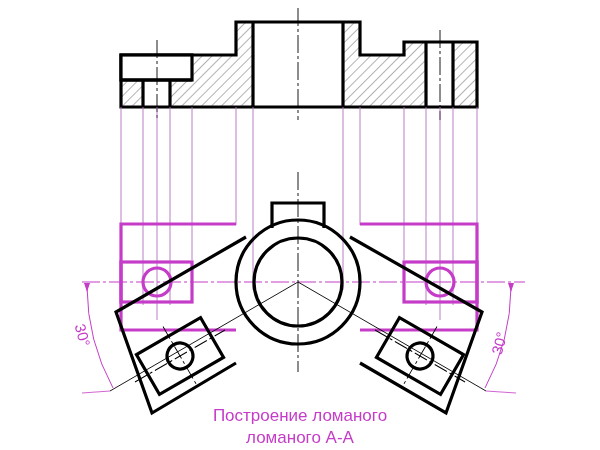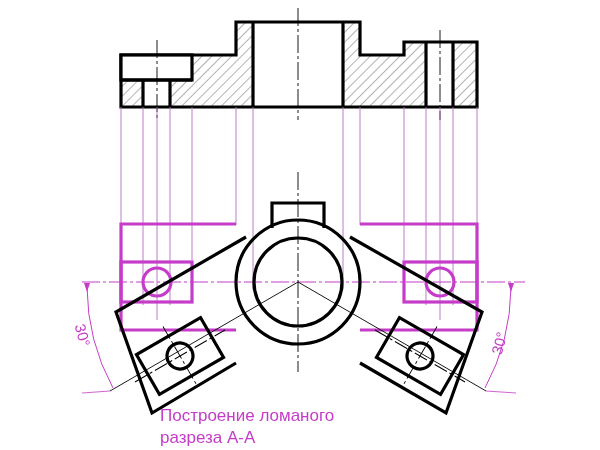--- a/index.html
+++ b/index.html
@@ -1,18 +1,18 @@
 <!DOCTYPE html>
 <html><head>
 <meta charset="utf-8">
 <style>
   html,body{margin:0;padding:0;background:#fff;}
   #canvas{position:relative;width:600px;height:450px;overflow:hidden;background:#fff;}
   svg{position:absolute;left:0;top:0;}
-  .caption{position:absolute;left:160px;width:280px;color:#c53cc8;
+  .caption{position:absolute;left:160px;width:280px;text-align:center;color:#c53cc8;
     font-family:"Liberation Sans",sans-serif;font-size:17px;line-height:21px;}
   .angle{position:absolute;color:#c53cc8;font-family:"Liberation Sans",sans-serif;font-size:15px;}
 </style>
 </head>
 <body>
 
 <div id="canvas">
 <svg width="600" height="450" viewBox="0 0 600 450">
   <defs>
     <pattern id="hatch" patternUnits="userSpaceOnUse" width="7" height="7" patternTransform="rotate(45)">
@@ -116,14 +116,14 @@
     <path d="M 511 287 A 215 215 0 0 1 485 388"></path>
     <polygon points="508,283 514,283 511,292" fill="#c53cc8" stroke="none"></polygon>
     <line x1="486" y1="391" x2="516" y2="393" stroke-width="0.8"></line>
   </g>
 </svg>
 
   <div class="angle" style="left:88px;top:322px;transform:rotate(75deg);transform-origin:left top;">30°</div>
   <div class="angle" style="left:488px;top:352px;transform:rotate(-75deg);transform-origin:left top;">30°</div>
 
   <div class="caption" style="top:405px;">Построение ломаного</div>
-  <div class="caption" style="top:427px;">разреза А-А</div>
+  <div class="caption" style="top:427px;">ломаного А-А</div>
 </div>
 
 </body></html>

